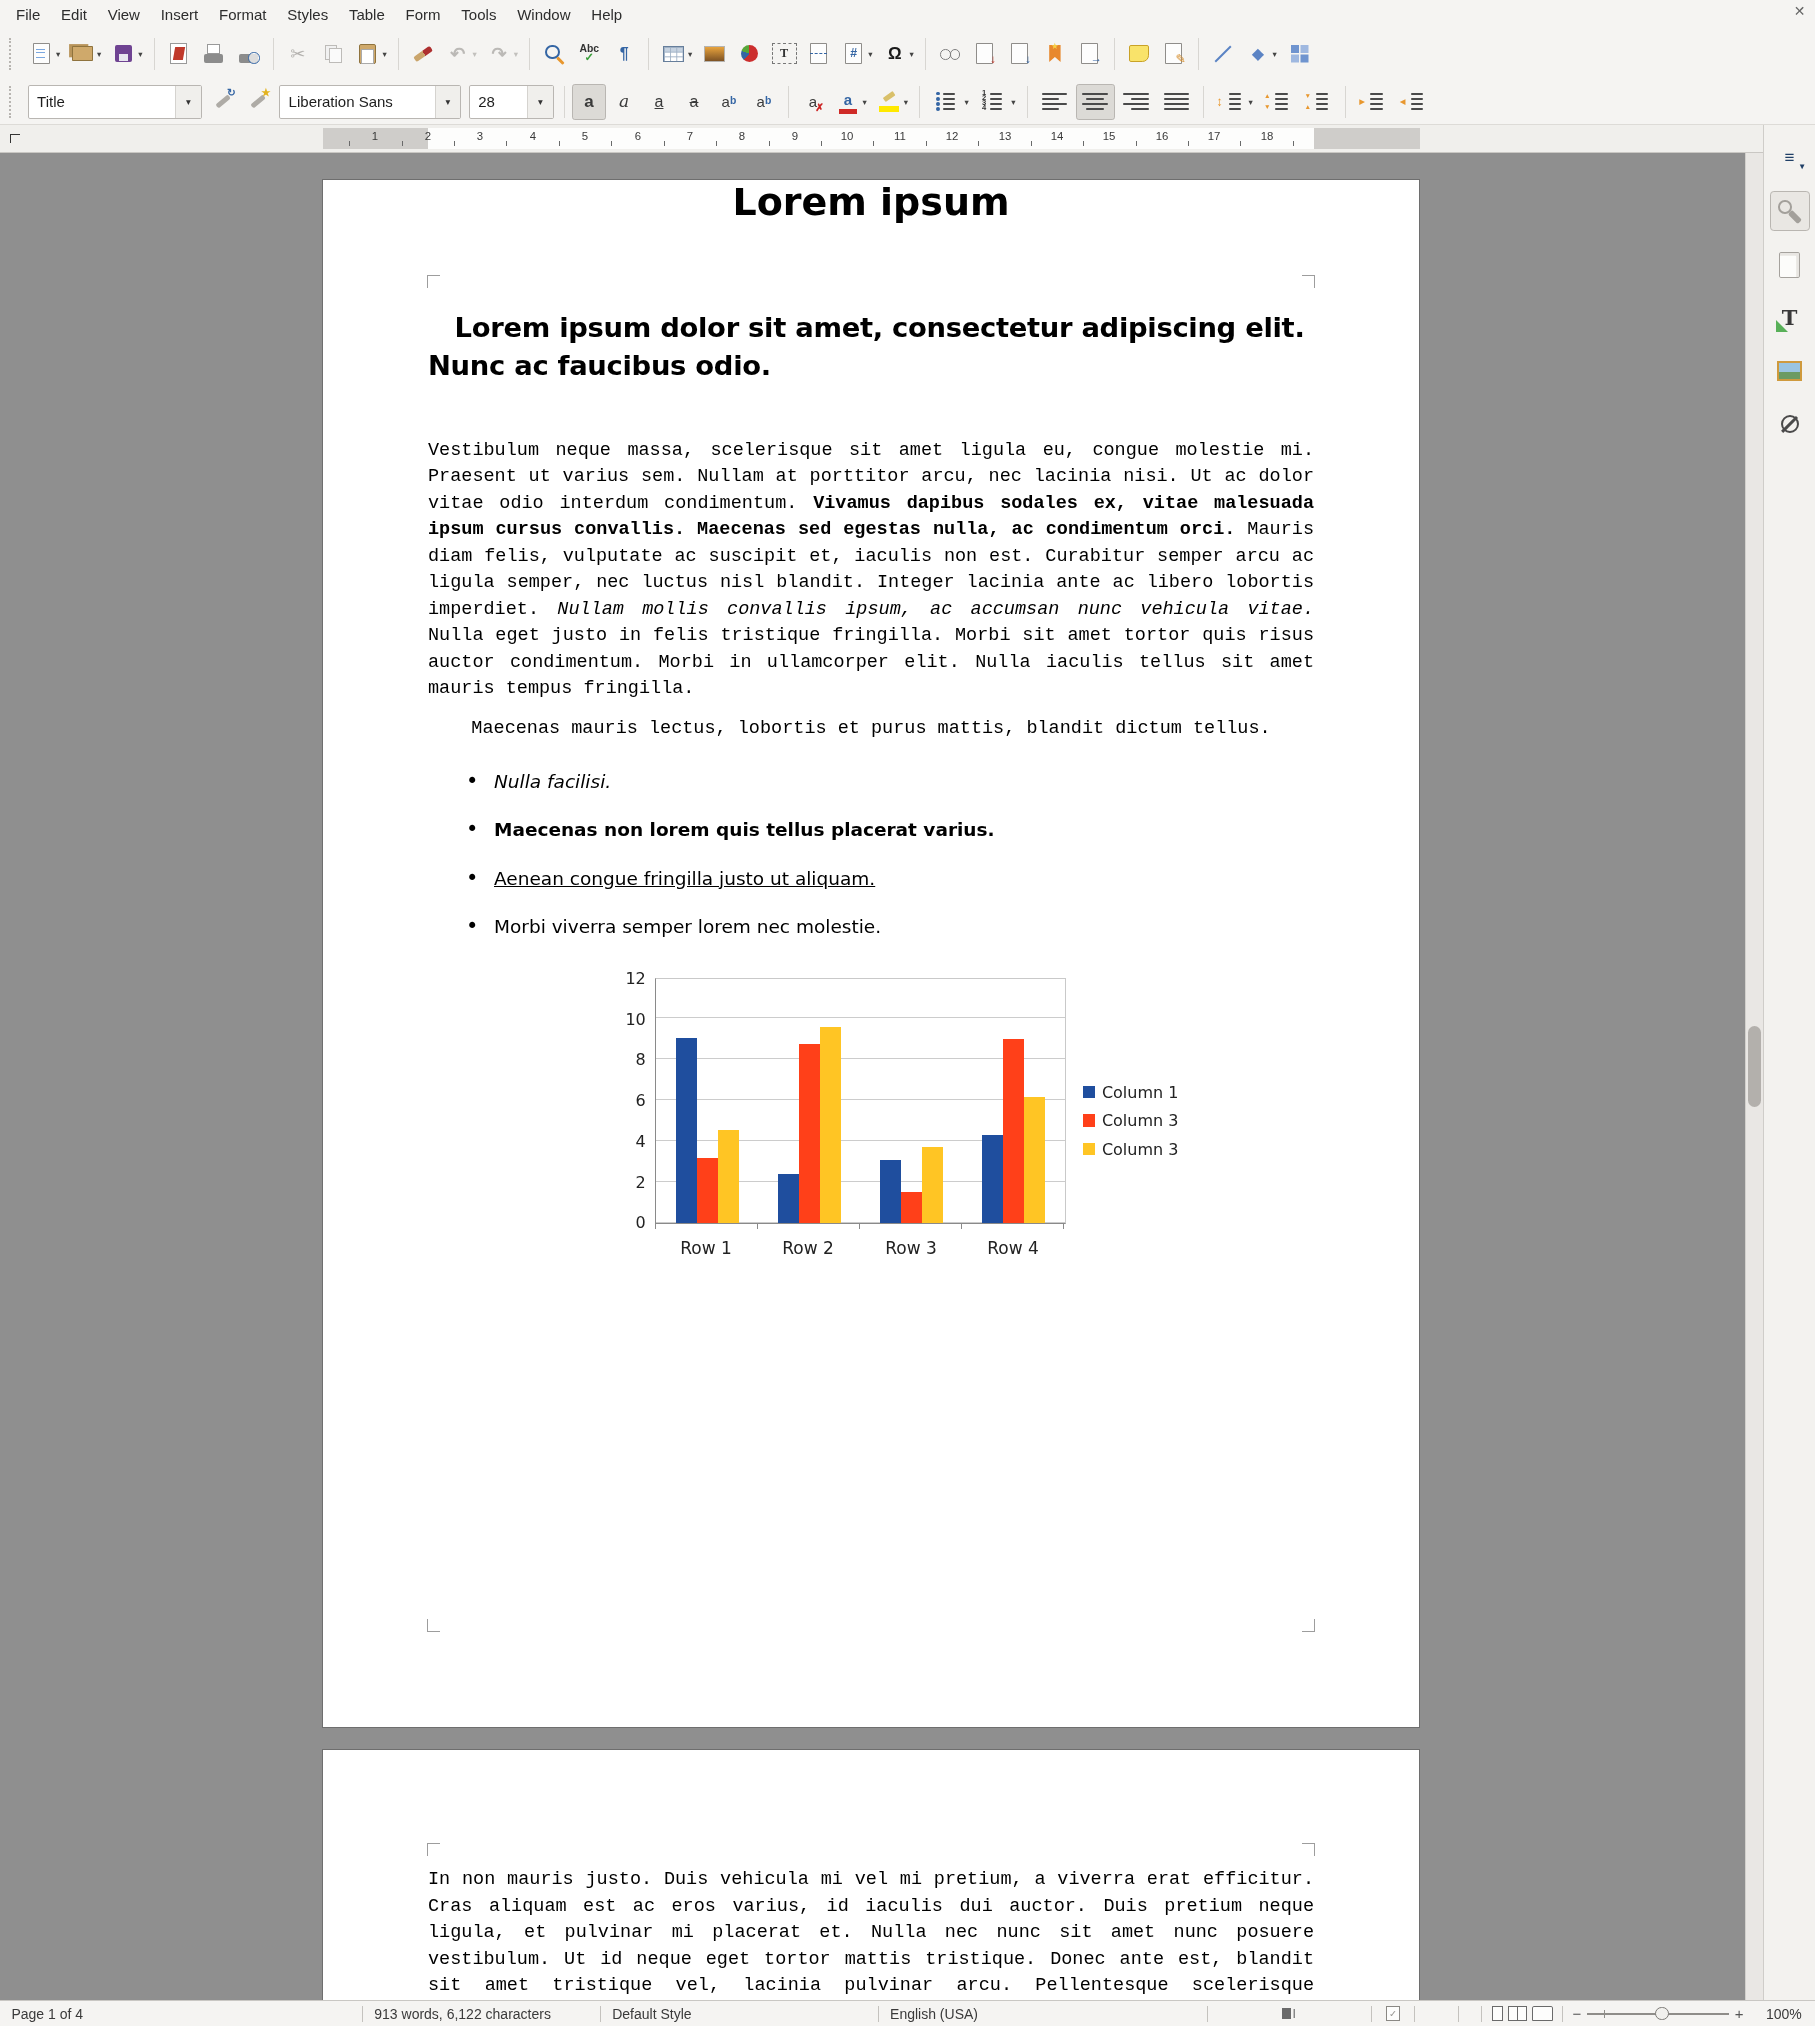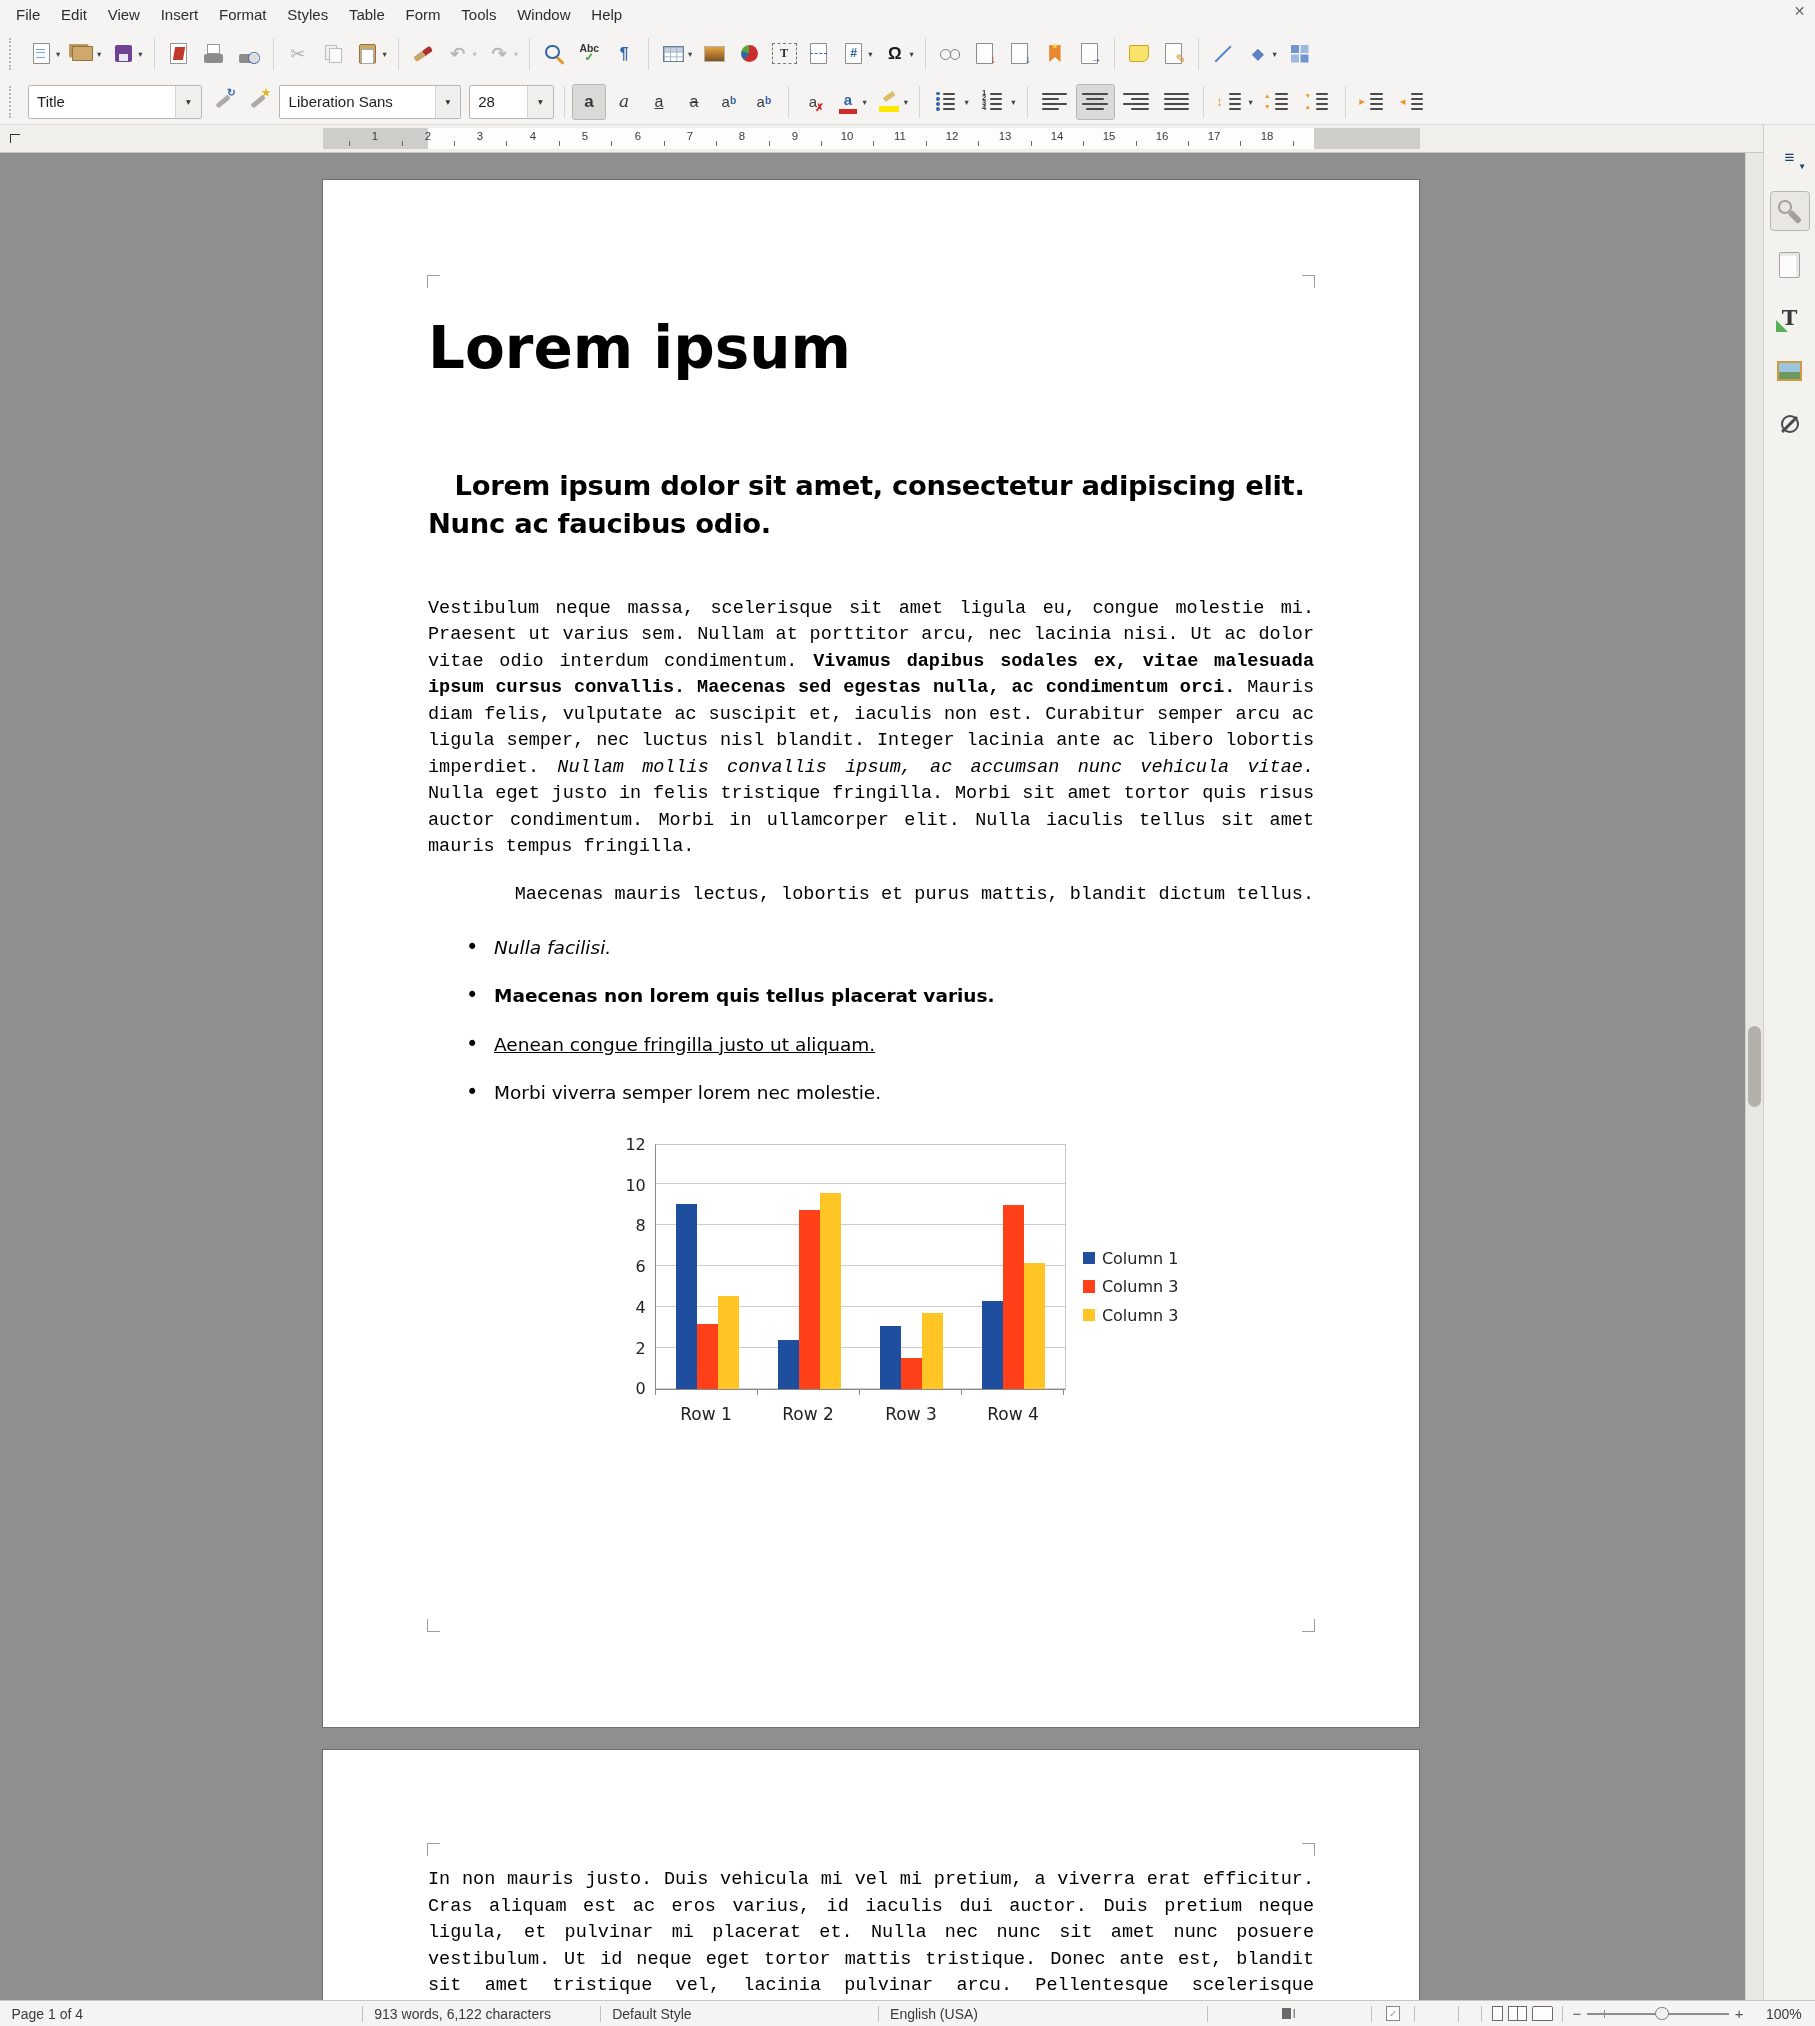--- a/index.html
+++ b/index.html
@@ -121,25 +121,25 @@
   #docarea{position:absolute;top:153px;left:0;width:1746px;height:1848px;background:#8f8f8f;overflow:hidden}
   .page{position:absolute;left:323px;width:1096px;background:#fff;outline:0.9px solid #6e6e6e}
   #page1{top:26.5px;height:1547px}
   #page2{top:1597px;height:568px}
   .page-inner{padding:0 105px;position:relative}
   .cmark{position:absolute;width:12.3px;height:12.3px}
   .cm-tl{border-top:0.9px solid #9d9d9d;border-left:0.9px solid #9d9d9d}
   .cm-tr{border-top:0.9px solid #9d9d9d;border-right:0.9px solid #9d9d9d}
   .cm-bl{border-bottom:0.9px solid #9d9d9d;border-left:0.9px solid #9d9d9d}
   .cm-br{border-bottom:0.9px solid #9d9d9d;border-right:0.9px solid #9d9d9d}
-  .doc-title{margin:0;padding-top:134px;text-align:left;font-family:"DejaVu Sans",sans-serif;font-size:58px;font-weight:bold;color:#000}
+  .doc-title{margin:0;text-align:center;font-family:"DejaVu Sans",sans-serif;font-size:38px;font-weight:bold;color:#000}
   .doc-heading{margin:85px 0 0;font-family:"DejaVu Sans",sans-serif;font-size:27.4px;font-weight:bold;line-height:38px;text-indent:26.5px;color:#000;letter-spacing:-0.3px}
   .doc-body{font-family:Liberation Mono, monospace;font-size:18.5px;line-height:26.5px;text-align:justify;color:#000;margin:0}
   .p1{margin-top:53px}
-  .p2{margin-top:21px;text-align:right}
+  .p2{margin-top:13px;text-align:center}
   .r-n{font-weight:normal}
   .r-b{font-weight:bold}
   .r-i{font-style:italic}
   .r-u{text-decoration:underline}
   #bullets{list-style:none;margin:26.5px 0 0;padding:0}
   #bullets li{position:relative;padding-left:66px;margin-bottom:22px;font-family:"DejaVu Sans",sans-serif;font-size:18.5px;line-height:26.5px;text-align:justify;color:#000}
   #bullets li::before{content:"\2022";position:absolute;left:38px;top:-0.9px;font-size:21px}
   
   #chart{position:relative;margin:30px 0 0 161px;width:606px;height:317px}
   #plot{position:absolute;left:66px;top:7.6px;width:409px;height:244px;background:#fff;

